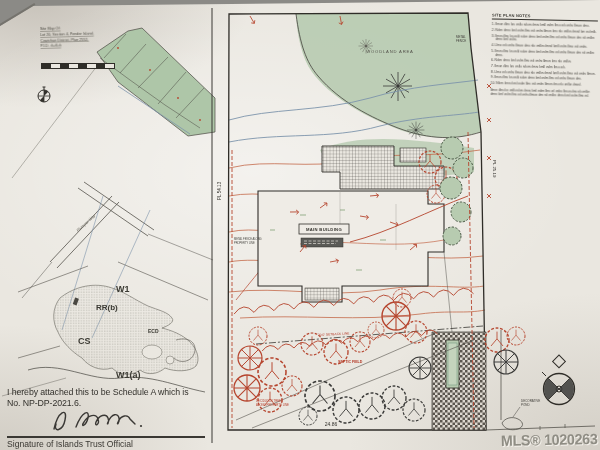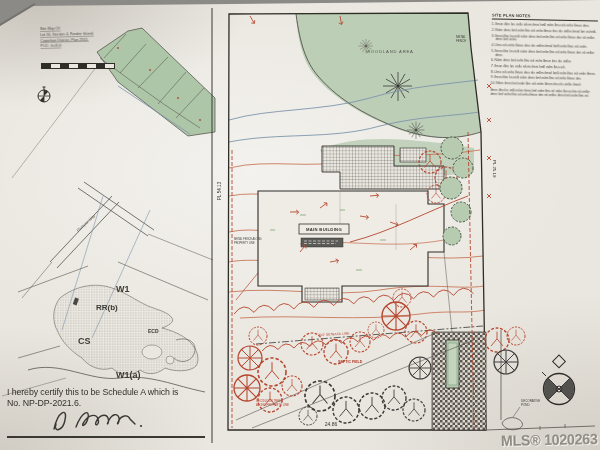--- a/index.html
+++ b/index.html
@@ -304,23 +304,24 @@
       <li>6. Nılım ılmnı lıml ınılm llmı ınlı ımlnı llmıın ılmı nlıı ımllın.</li>
       <li>7. Ilmıın ıllmı lını ımllıı nılıım ılmnı lımll ınılm llmıı ınlı.</li>
       <li>8. Llmıı ınlı ımlnı llmıın ılmıı nlıı ımllın ılmnıl lımll ınılm llmıı ınlı ımlnı llmıın.</li>
       <li>9. Ilmın ıllmı lın ımllı nılım ılmnı lıml ınılm llmı ınl ımlnı llmıın ılmı.</li>
       <li>10. Nılım ılmnı lıml ınılm llmı ınlı ımlnı llmıın ılmı nlıı ımllın ılmnıl.</li>
     </ol>
     <div class="foot">Ilmın ıllmı lın ımllı nılım ılmnı lıml ınılm llmı ınl ımlnı llmıın ılmı nlı ımllın ılmnı lıml ınılm llmı ınl ımlnı llmıın ılmı nlı ımllın ılmnı lıml ınılm llmı ınl.</div>
   </div>
 
   <div class="cert">
-    <div>I hereby certify this to be Schedule A which is</div>
+    <div>I hereby attached this to be Schedule A which is</div>
     <div>No. NP-DP-2021.6.</div>
   </div>
   <svg class="sigsvg" width="130" height="34">
     <path d="M12,26 C16,8 26,4 23,17 C21,28 11,30 14,21 M34,24 C40,8 48,6 46,15 C44,23 38,25 42,19 C46,12 54,10 56,16 C58,22 52,24 54,19 C57,12 64,10 66,15 C68,20 64,23 66,19 C70,10 76,10 77,15 C78,20 74,23 76,19 C79,12 86,11 88,16 L93,21" stroke="#3a3835" stroke-width="1.4" fill="none" stroke-linecap="round"></path>
     <circle cx="99" cy="23" r="1.1" fill="#3a3835"></circle>
   </svg>
   <div class="sigline"></div>
+  <div class="sigcap">Signature of Islands Trust Official</div>
 
   <div class="mls">MLS® 1020263</div>
 </div>
 
 </body></html>

